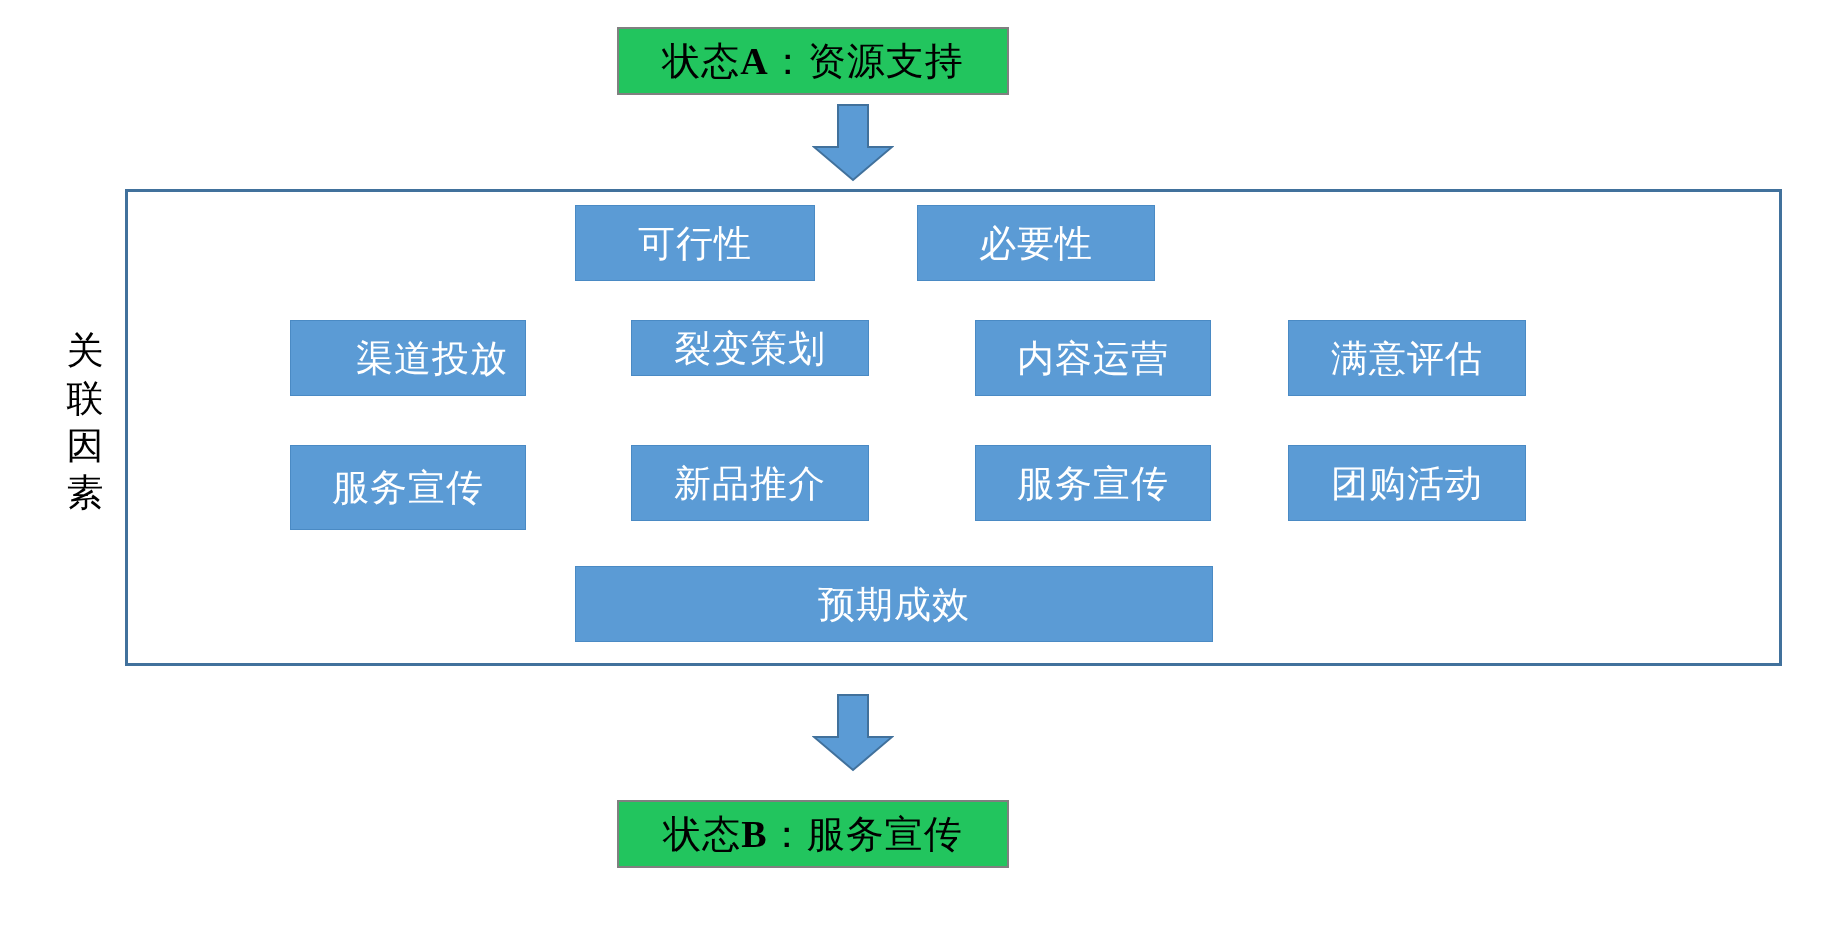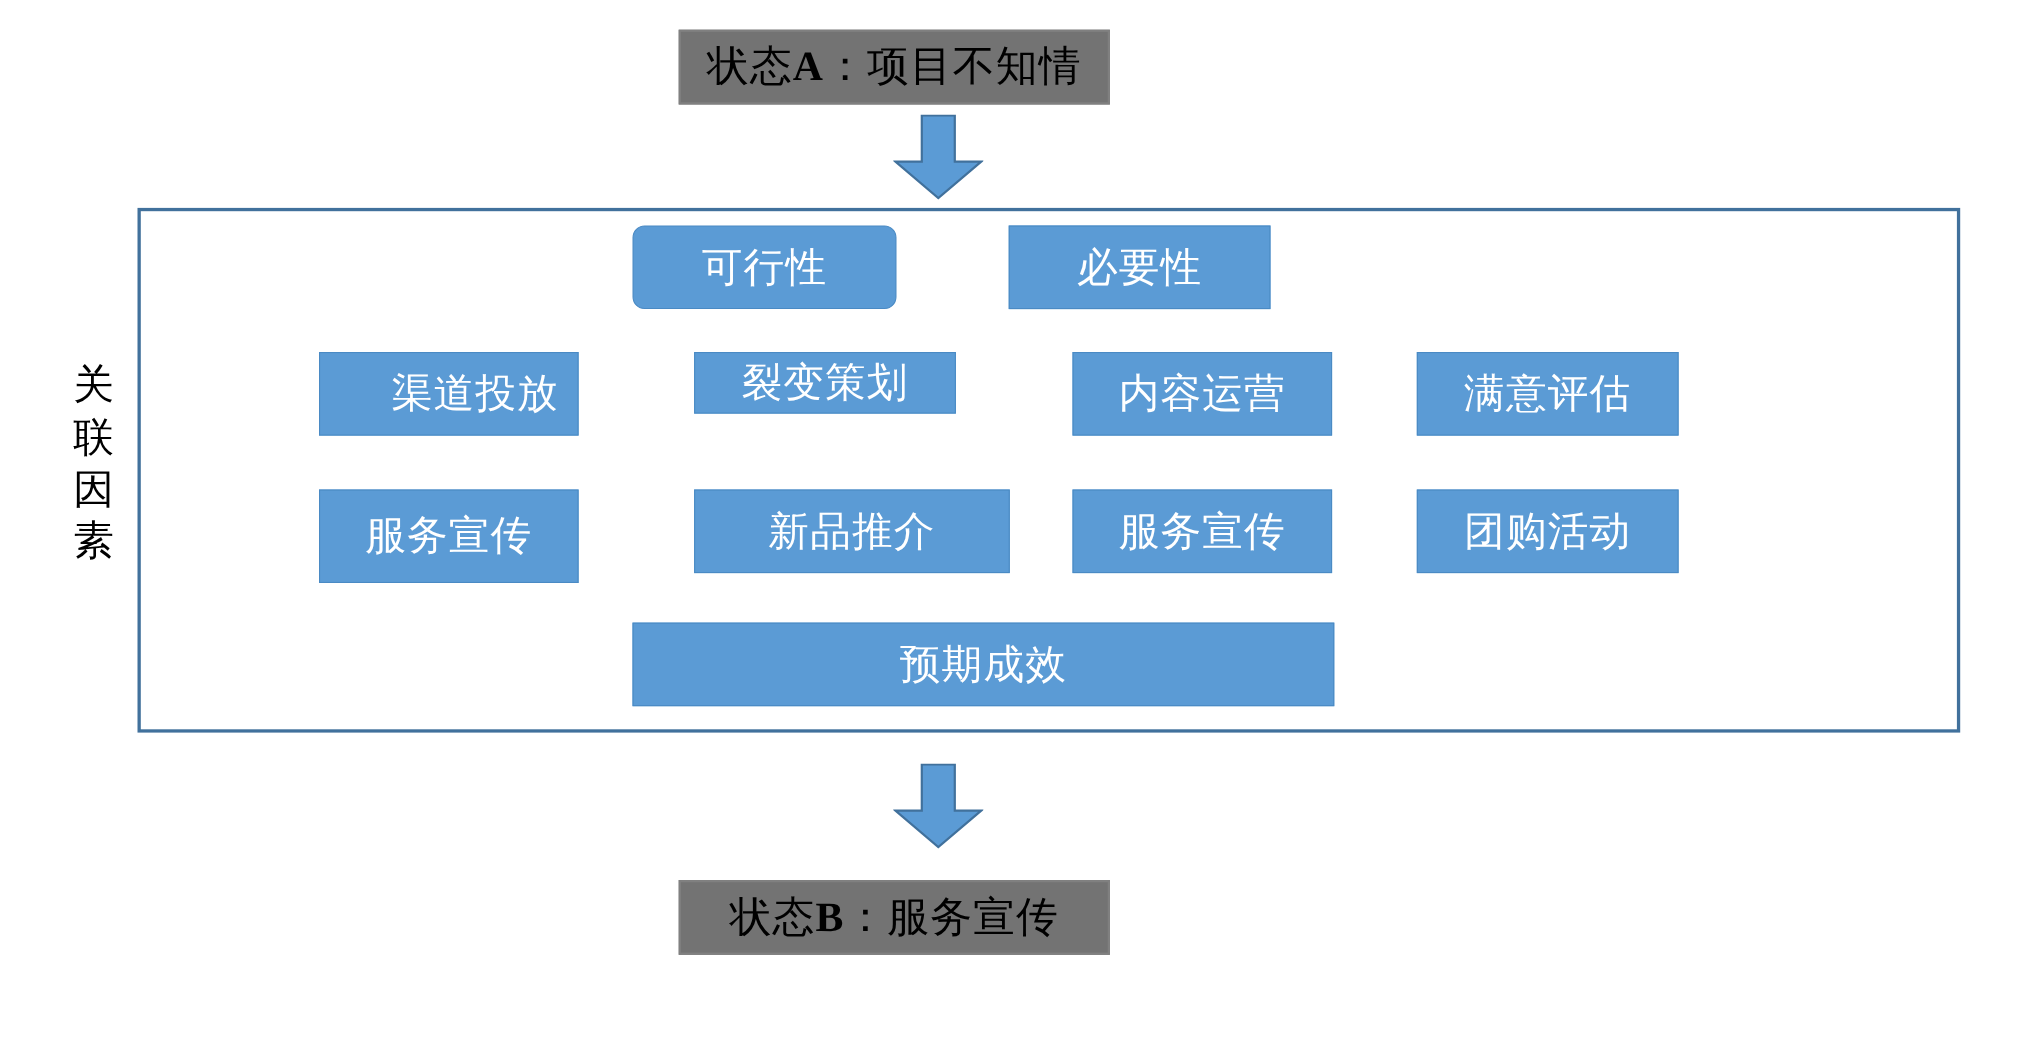--- a/index.html
+++ b/index.html
@@ -17,21 +17,21 @@
     width: 1840px;
     height: 952px;
     background: #FFFFFF;
     overflow: hidden;
   }
 
   
   .state-box {
     position: absolute;
     box-sizing: border-box;
-    background: #737373;
+    background: #22c55e;
     border: 2px solid #808080;
     display: flex;
     align-items: center;
     justify-content: center;
     color: #000000;
     font-size: 38px;
     line-height: 1;
     letter-spacing: 1px;
     white-space: nowrap;
     font-family: "Liberation Serif", "DejaVu Serif", serif;
@@ -84,48 +84,48 @@
 </style>
 </head>
 <body>
 
 <div id="canvas">
 
   <div class="state-box" id="top-state-box" style="left:617px; top:27px; width:392px; height:68px;">
     <span>状态</span>
       <span class="bold-letter">A</span>
       <span>：</span>
-      <span>项目不知情</span>
+      <span>资源支持</span>
   </div>
 
   <div class="arrow-down" id="arrow-1" style="left:812px; top:104px; width:82px; height:78px;">
     <svg width="82" height="78" viewBox="0 0 82 78" xmlns="http://www.w3.org/2000/svg">
       <polygon points="26,1 56,1 56,43 80,43 41,76 2,43 26,43" fill="#5B9BD5" stroke="#41719C" stroke-width="2" stroke-linejoin="miter"></polygon>
     </svg>
   </div>
 
   <div id="factors-container" style="left:125px; top:189px; width:1657px; height:477px;"></div>
 
   <div id="vertical-label" style="left:61px; top:322px; width:48px; height:200px;">
     <span>关</span>
     <span>联</span>
     <span>因</span>
     <span>素</span>
   </div>
 
-  <div class="factor-box" style="left:575px; top:205px; width:240px; height:76px;border-radius:11px;">可行性</div>
+  <div class="factor-box" style="left:575px; top:205px; width:240px; height:76px;">可行性</div>
   <div class="factor-box" style="left:917px; top:205px; width:238px; height:76px;">必要性</div>
 
   <div class="factor-box" style="left:290px; top:320px; width:236px; height:76px;padding-left:48px;">渠道投放</div>
   <div class="factor-box" style="left:631px; top:320px; width:238px; height:56px;">裂变策划</div>
   <div class="factor-box" style="left:975px; top:320px; width:236px; height:76px;">内容运营</div>
   <div class="factor-box" style="left:1288px; top:320px; width:238px; height:76px;">满意评估</div>
 
   <div class="factor-box" style="left:290px; top:445px; width:236px; height:85px;">服务宣传</div>
-  <div class="factor-box" style="left:631px; top:445px; width:287px; height:76px;">新品推介</div>
+  <div class="factor-box" style="left:631px; top:445px; width:238px; height:76px;">新品推介</div>
   <div class="factor-box" style="left:975px; top:445px; width:236px; height:76px;">服务宣传</div>
   <div class="factor-box" style="left:1288px; top:445px; width:238px; height:76px;">团购活动</div>
 
   <div class="factor-box" style="left:575px; top:566px; width:638px; height:76px;">预期成效</div>
 
   <div class="arrow-down" id="arrow-2" style="left:812px; top:694px; width:82px; height:78px;">
     <svg width="82" height="78" viewBox="0 0 82 78" xmlns="http://www.w3.org/2000/svg">
       <polygon points="26,1 56,1 56,43 80,43 41,76 2,43 26,43" fill="#5B9BD5" stroke="#41719C" stroke-width="2" stroke-linejoin="miter"></polygon>
     </svg>
   </div>

